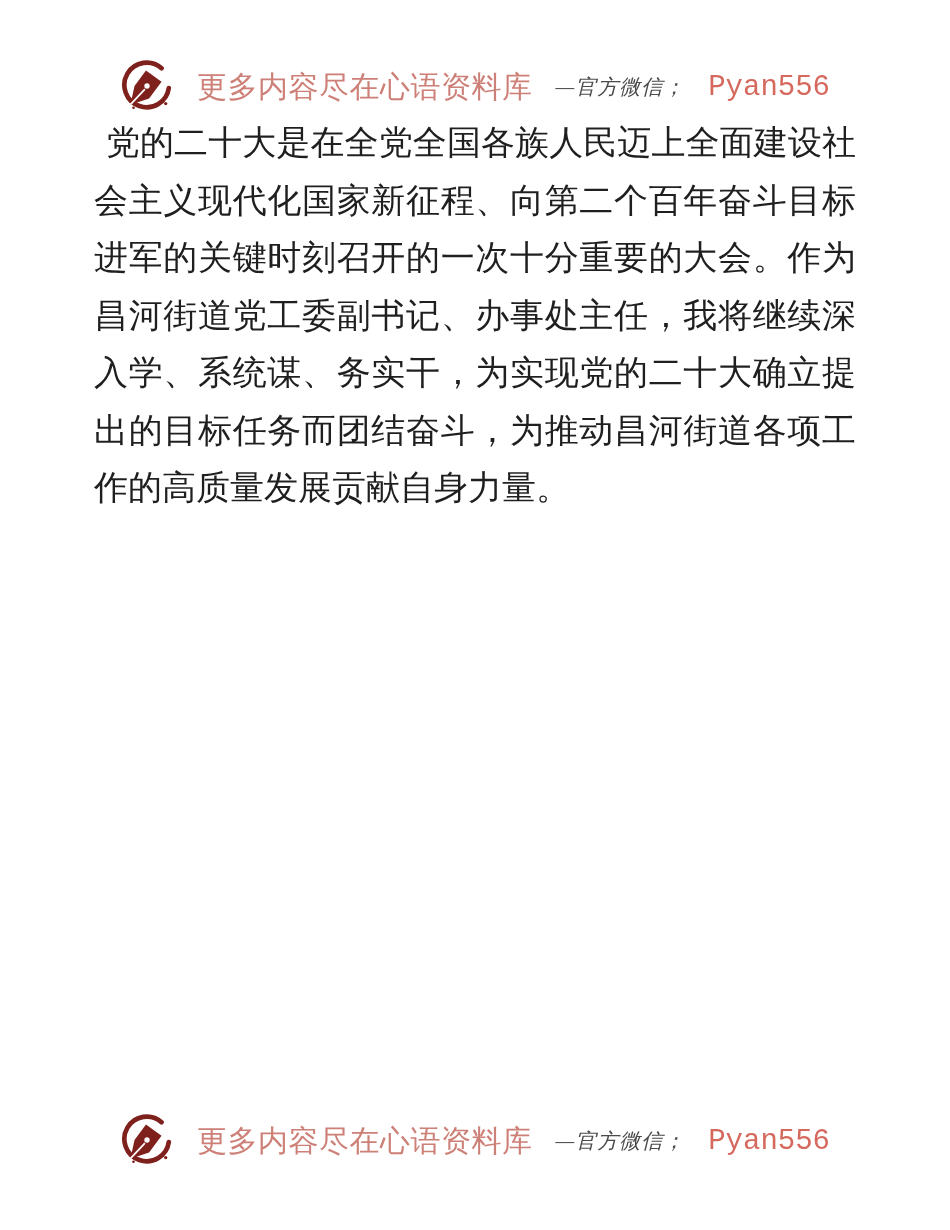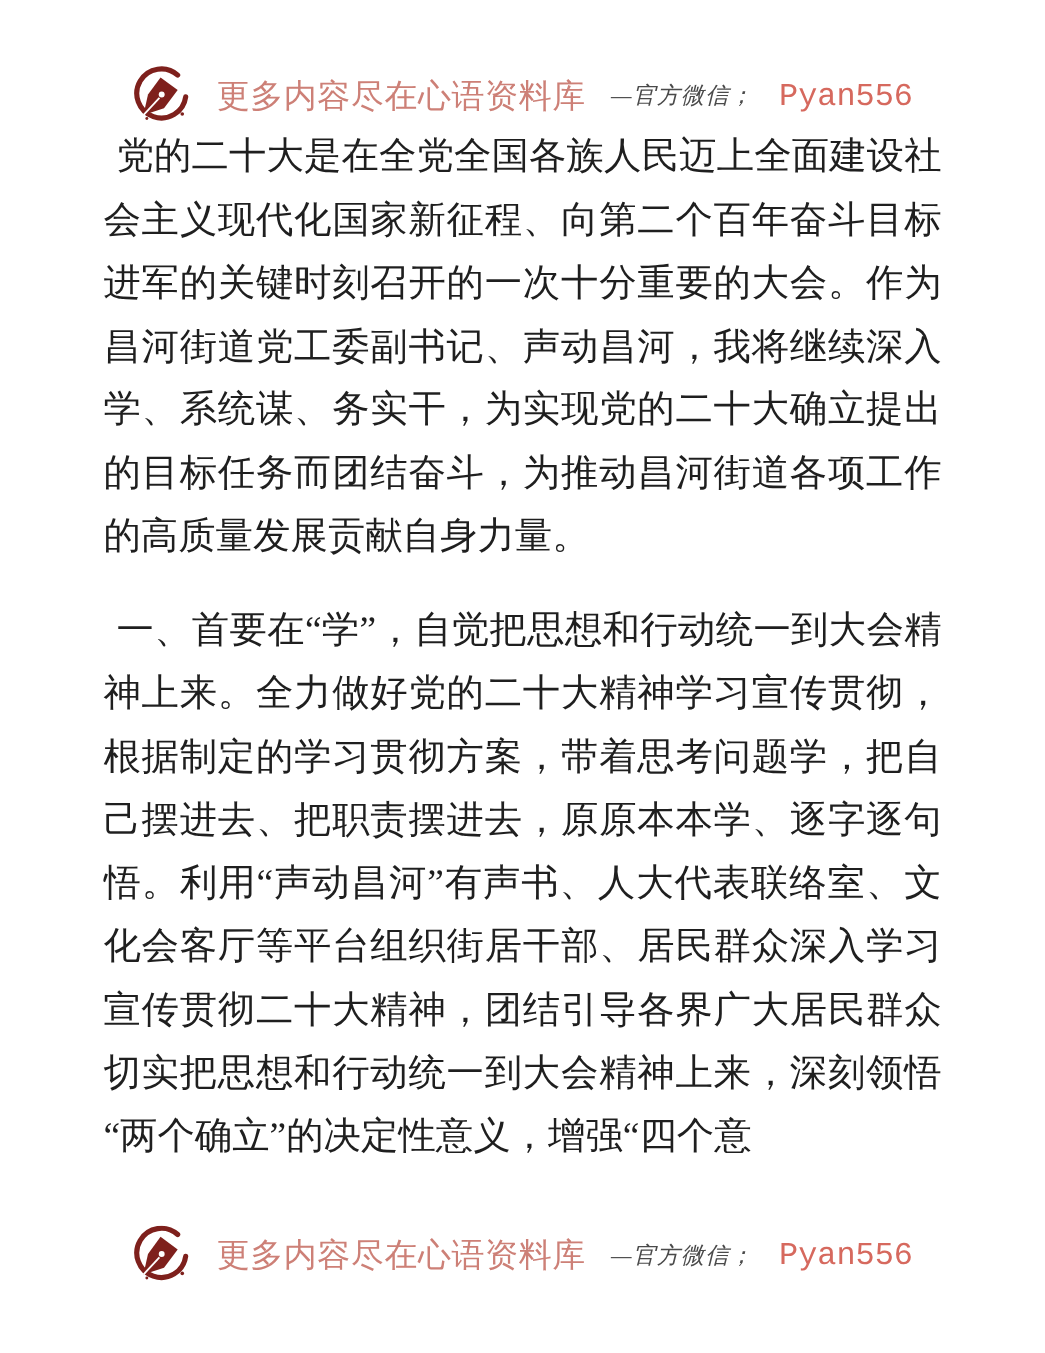--- a/index.html
+++ b/index.html
@@ -72,22 +72,21 @@
         <circle cx="44" cy="42" r="1.6" fill="var(--logo, #7e201c)"></circle>
         <circle cx="13" cy="46" r="1.3" fill="var(--logo, #7e201c)"></circle>
       </svg>
     </span>
     <span class="wm-brand">更多内容尽在心语资料库</span>
     <span class="wm-label">—官方微信；</span>
     <span class="wm-id">Pyan556</span>
   </div>
 
   <div class="content">
-    <p>党的二十大是在全党全国各族人民迈上全面建设社会主义现代化国家新征程、向第二个百年奋斗目标进军的关键时刻召开的一次十分重要的大会。作为昌河街道党工委副书记、声动昌河，我将继续深入学、系统谋、务实干，为实现党的二十大确立提出的目标任务而团结奋斗，为推动昌河街道各项工作的高质量发展贡献自身力量。</p>
-    <p>一、首要在“学”，自觉把思想和行动统一到大会精神上来。全力做好党的二十大精神学习宣传贯彻，根据制定的学习贯彻方案，带着思考问题学，把自己摆进去、把职责摆进去，原原本本学、逐字逐句悟。利用“声动昌河”有声书、人大代表联络室、文化会客厅等平台组织街居干部、居民群众深入学习宣传贯彻二十大精神，团结引导各界广大居民群众切实把思想和行动统一到大会精神上来，深刻领悟“两个确立”的决定性意义，增强“四个意</p>
+    <p>党的二十大是在全党全国各族人民迈上全面建设社会主义现代化国家新征程、向第二个百年奋斗目标进军的关键时刻召开的一次十分重要的大会。作为昌河街道党工委副书记、办事处主任，我将继续深入学、系统谋、务实干，为实现党的二十大确立提出的目标任务而团结奋斗，为推动昌河街道各项工作的高质量发展贡献自身力量。</p>
   </div>
 
   <div class="watermark wm-footer">
     <span class="wm-logo">
       <svg viewBox="0 0 52 52" width="54" height="54" aria-hidden="true">
         <path d="M40 8 A 21.5 21.5 0 1 0 47 27" fill="none" stroke="var(--logo, #7e201c)" stroke-width="4.5" stroke-linecap="round"></path>
         <path d="M10 43 L28 37 L40 21 L25 10 L14 25 Z" fill="var(--logo, #7e201c)"></path>
         <circle cx="26" cy="25" r="2.6" fill="#ffffff"></circle>
         <path d="M10 43 L24 28" stroke="#ffffff" stroke-width="1.6"></path>
         <circle cx="7" cy="14" r="1.6" fill="var(--logo, #7e201c)"></circle>

